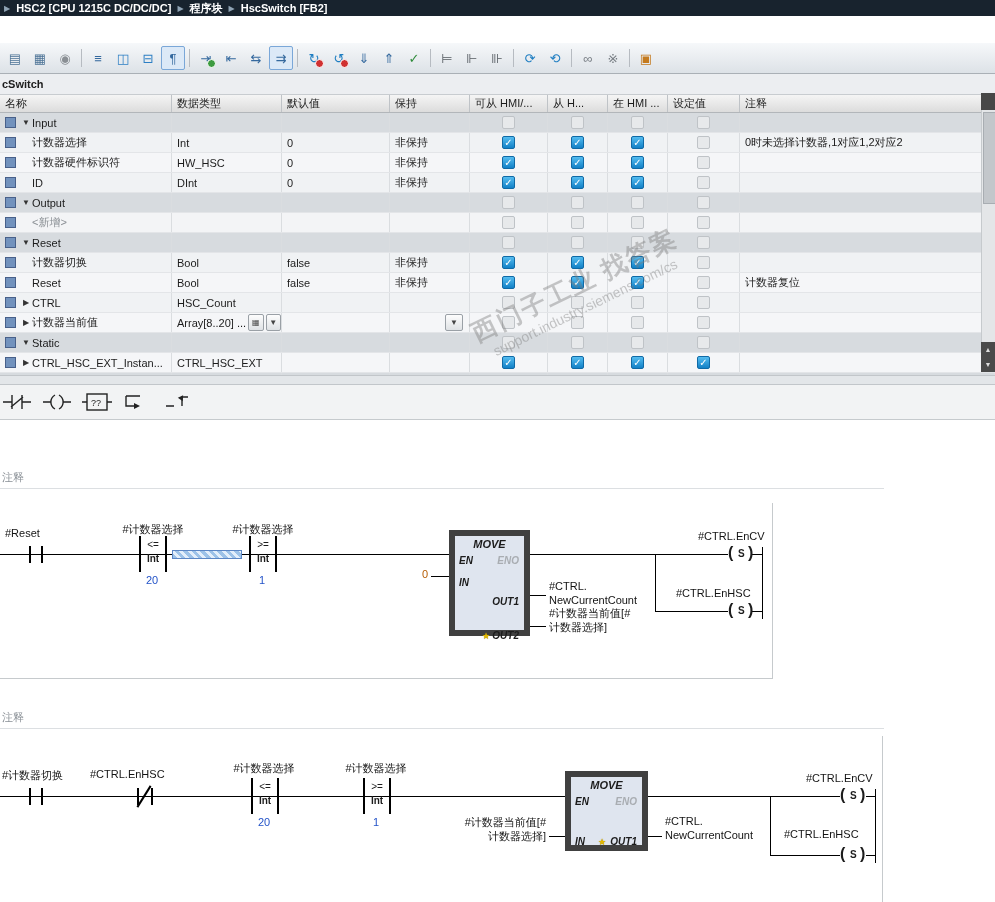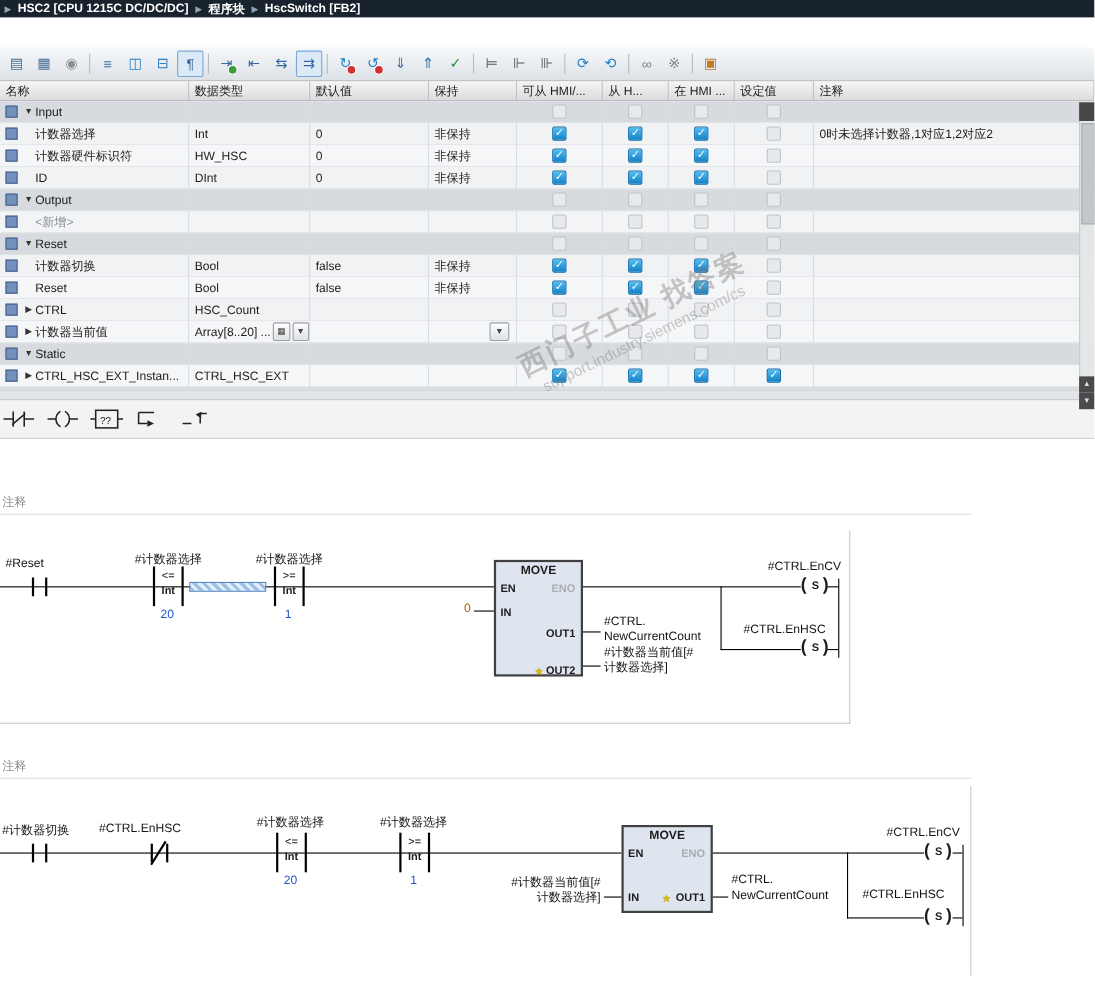--- a/index.html
+++ b/index.html
@@ -85,21 +85,21 @@
   .cbar{position:absolute;width:2px;height:36px;background:#000;}
   .diag{position:absolute;width:2px;height:25px;background:#000;transform:rotate(32deg);}
   .opnd{position:absolute;font-size:11px;color:#141414;white-space:nowrap;}
   .opnd.ctr{text-align:center;}
   .cmptxt{position:absolute;width:24px;text-align:center;font-size:10px;}
   .cmptxt.b{font-weight:bold;}
   .cmpval{position:absolute;width:26px;text-align:center;color:#2353c8;font-size:11px;}
   .const{color:#b55b00;}
   .sel-wire{position:absolute;height:7px;border:1px solid #5b86c5;
             background:repeating-linear-gradient(45deg,#9dc2e8 0 3px,#e3eefa 3px 6px);}
-  .mbox{position:absolute;background:#dfe5ef;border:2px solid #404040;box-sizing:border-box;}
+  .mbox{position:absolute;background:#dfe5ef;border:6px solid #404040;box-sizing:border-box;font-style:italic;}
   .mtitle{position:absolute;top:2px;left:0;right:0;text-align:center;font-weight:bold;font-size:11px;}
   .mpin{position:absolute;font-size:10px;font-weight:bold;}
   .mpin.l{left:4px;} .mpin.r{right:5px;text-align:right;}
   .mpin.eno{color:#a9adb2;}
   .star{position:absolute;color:#e3b900;font-size:9px;text-shadow:0 0 1px #8a7200;}
   .paren{position:absolute;font-size:16px;font-weight:bold;line-height:16px;}
   .coilS{position:absolute;font-size:10px;font-weight:bold;}
 
   
   .watermark{position:absolute;left:408px;top:268px;width:340px;transform:rotate(-26deg);
@@ -150,20 +150,21 @@
       <span class="tb-sep"></span>
       <span class="tb-btn" style="color: rgb(31, 126, 194);">⟳</span>
       <span class="tb-btn" style="color: rgb(31, 126, 194);">⟲</span>
       <span class="tb-sep"></span>
       <span class="tb-btn" style="color: rgb(119, 125, 131);">∞</span>
       <span class="tb-btn" style="color: rgb(119, 125, 131);">※</span>
       <span class="tb-sep"></span>
       <span class="tb-btn" style="color: rgb(196, 122, 30);">▣</span>
     </div>
 
+  <div class="blocktab">cSwitch</div>
 
   <div class="iface-header" id="iface-header">
       <div>名称</div>
       <div>数据类型</div>
       <div>默认值</div>
       <div>保持</div>
       <div>可从 HMI/...</div>
       <div>从 H...</div>
       <div>在 HMI ...</div>
       <div>设定值</div>
@@ -403,20 +404,21 @@
         </div>
         <div class="c-cb">
           <span class="cb on"></span>
         </div>
         <div class="c-cb">
           <span class="cb on"></span>
         </div>
         <div class="c-cb">
           <span class="cb dis"></span>
         </div>
+        <div class="cell-pad comment-txt">计数器复位</div>
       </div>
       <div class="trow var">
         <div>
           <span class="row-ico"></span>
           <span class="tw">▶</span>
           <span class="nm">CTRL</span>
         </div>
         <div class="cell-pad">
           <span>HSC_Count</span>
         </div>

